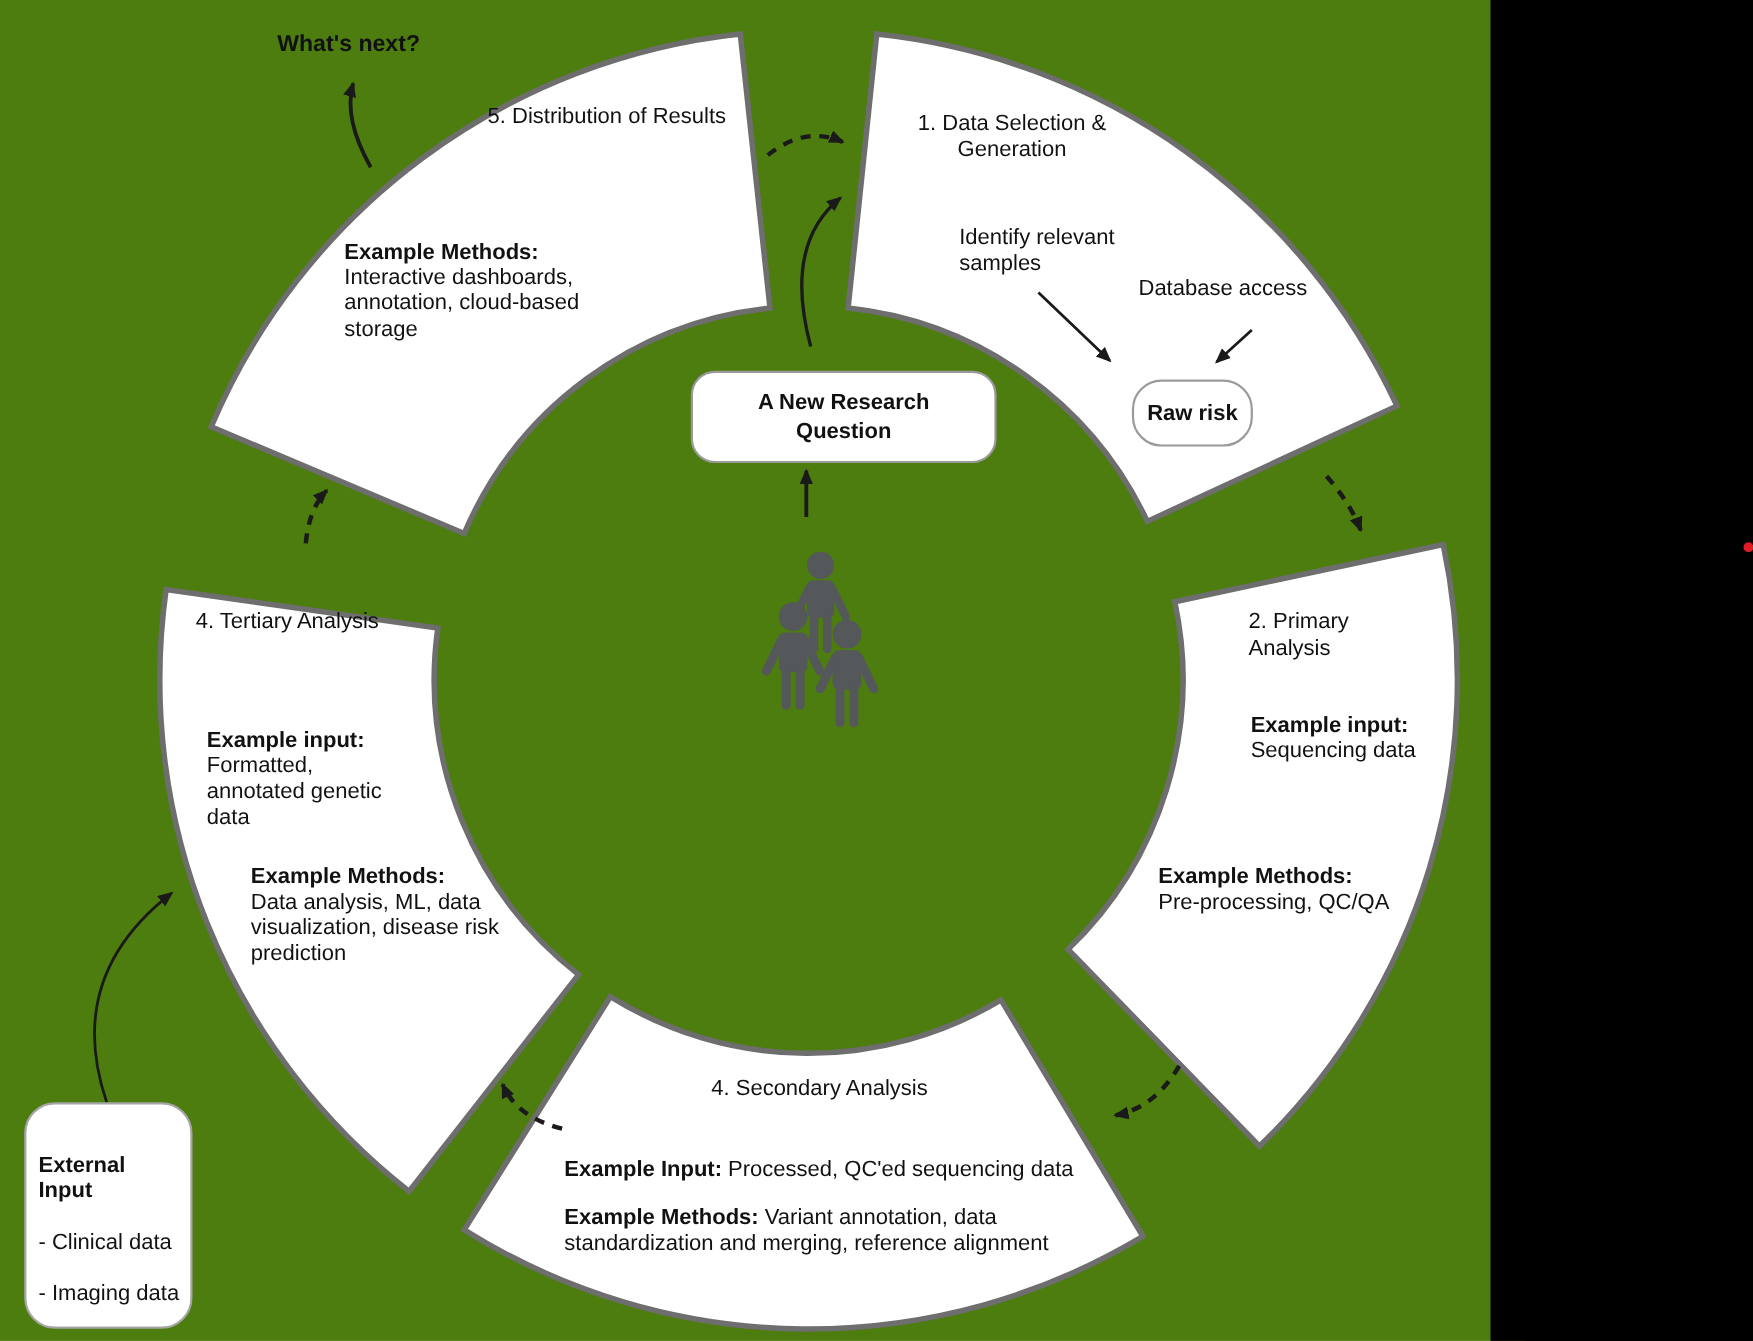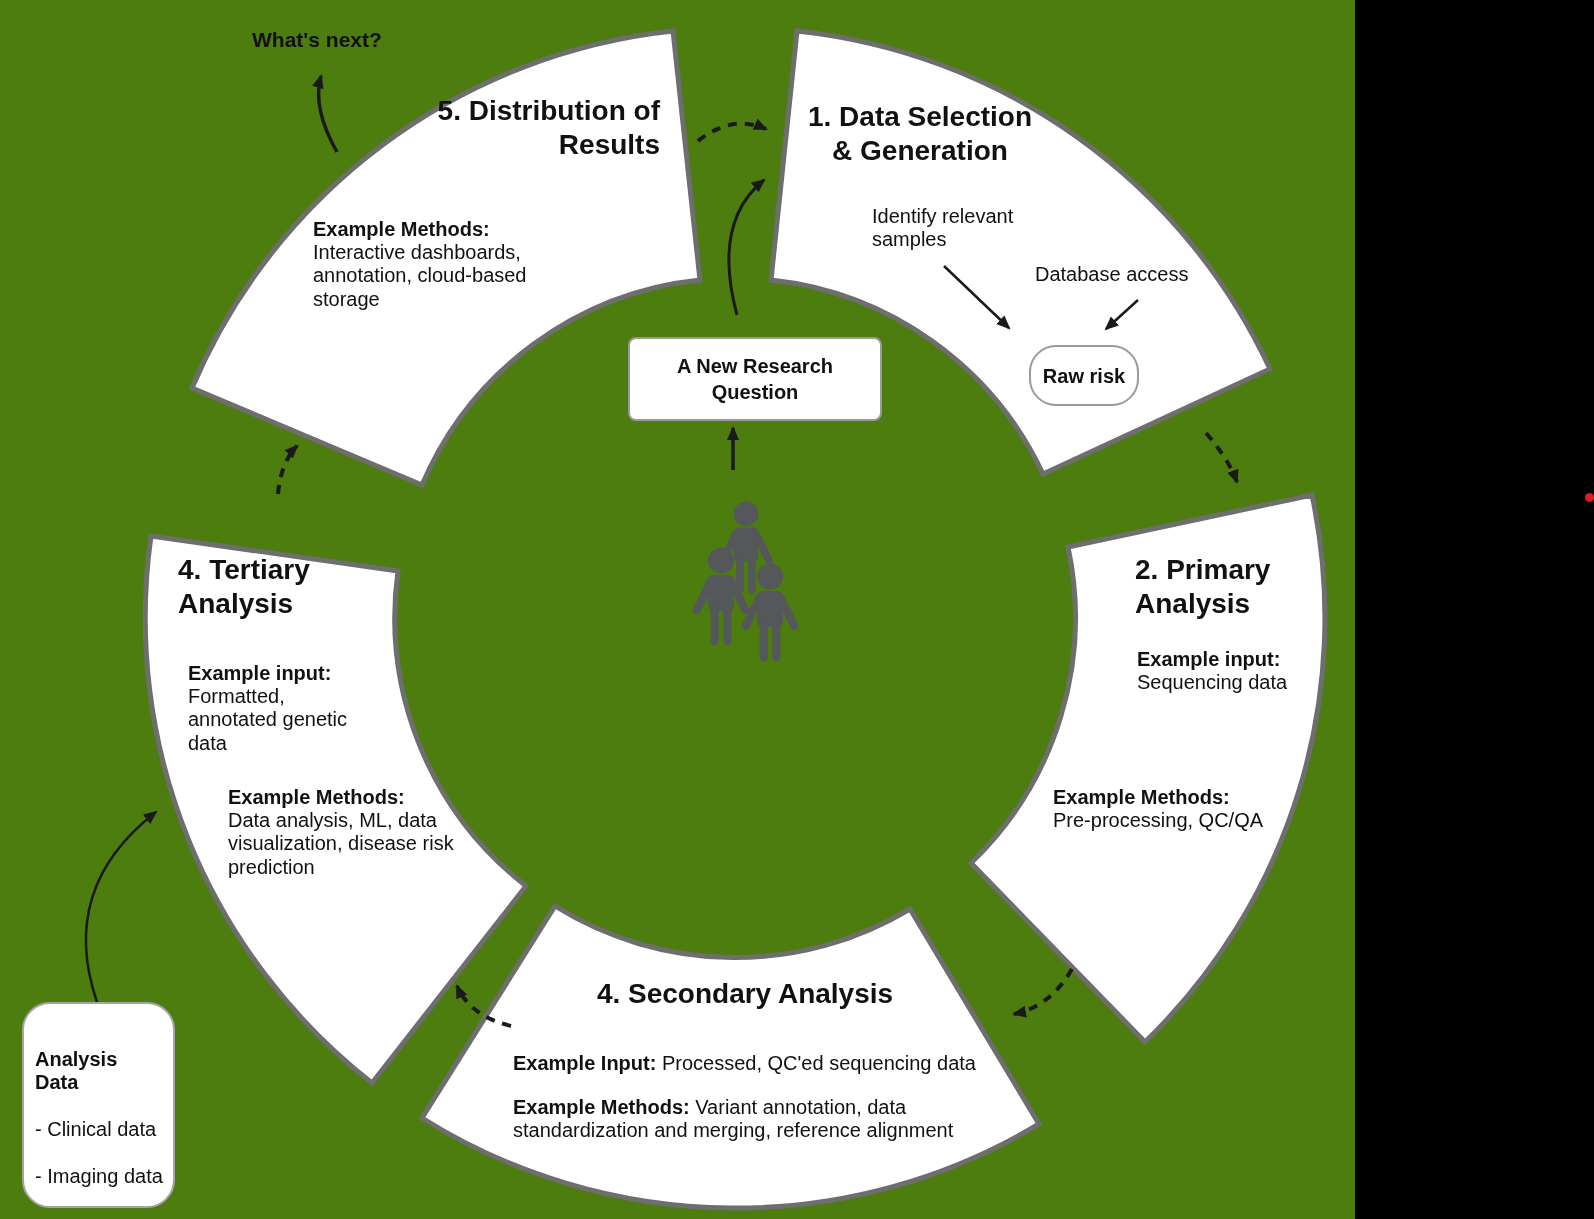--- a/index.html
+++ b/index.html
@@ -2,21 +2,21 @@
 <html><head>
 <meta charset="utf-8">
 <style>
   html,body{margin:0;padding:0;background:#ffffff;}
   #canvas{
     position:relative;width:1594px;height:1219px;overflow:hidden;background:#4d7c0f;
     font-family:"Liberation Sans", sans-serif;color:#111111;
   }
   #diagram-svg{position:absolute;left:0;top:0;}
   .txt{position:absolute;line-height:1.16;font-size:20px;}
-  .title{font-weight:bold;font-size:28px;line-height:1.2;}
+  .title{font-weight:normal;font-size:20px;line-height:1.2;}
   .bold{font-weight:bold;}
   .rbox{
     position:absolute;border:2px solid #9a9a9a;background:#ffffff;
     display:flex;align-items:center;justify-content:center;text-align:center;
     font-weight:bold;font-size:20px;line-height:1.3;
   }
   .panel{position:absolute;top:0;height:1219px;background:#000000;}
   .reddot{position:absolute;width:9px;height:9px;border-radius:50%;}
   .ext-item{margin:0 0 24px 0;}
 </style>
@@ -69,21 +69,21 @@
   <div class="txt bold" style="left:252px;top:28px;font-size:21px;">What's next?</div>
 
   <div class="txt title" style="left:425px;top:94px;width:235px;text-align:right;">5. Distribution of Results</div>
   <div class="txt" style="left:313px;top:218px;width:228px;">
     <div class="bold">Example Methods:</div>
     <div>Interactive dashboards, annotation, cloud-based storage</div>
   </div>
 
   <div class="txt title" style="left:795px;top:100px;width:250px;text-align:center;">1. Data Selection &amp; Generation</div>
   <div class="txt" style="left:872px;top:205px;width:155px;">Identify relevant samples</div>
-  <div class="txt" style="left:1035px;top:251px;width:170px;margin-top:12px;">Database access</div>
+  <div class="txt" style="left:1035px;top:251px;width:170px;">Database access</div>
   <div class="rbox" style="left:1029px;top:345px;width:106px;height:57px;border-radius:27px;">Raw risk</div>
 
   <div class="txt title" style="left:1135px;top:553px;width:170px;text-align:left;">2. Primary Analysis</div>
   <div class="txt" style="left:1137px;top:648px;width:170px;">
     <div class="bold">Example input:</div>
     <div>Sequencing data</div>
   </div>
   <div class="txt" style="left:1053px;top:786px;width:215px;">
     <div class="bold">Example Methods:</div>
     <div>Pre-processing, QC/QA</div>
@@ -102,26 +102,26 @@
   <div class="txt title" style="left:178px;top:553px;width:170px;">4. Tertiary Analysis</div>
   <div class="txt" style="left:188px;top:662px;width:180px;">
     <div class="bold">Example input:</div>
     <div>Formatted, annotated genetic data</div>
   </div>
   <div class="txt" style="left:228px;top:786px;width:242px;">
     <div class="bold">Example Methods:</div>
     <div>Data analysis, ML,  data visualization, disease risk prediction</div>
   </div>
 
-  <div class="rbox" style="left:628px;top:337px;width:222px;height:80px;border-radius:8px;padding:0 14px;">A New Research Question</div>
+  <div class="rbox" style="left:628px;top:337px;width:222px;height:80px;border-radius:22px;padding:0 26px;">A New Research Question</div>
 
   <div style="position:absolute;left:22px;top:1002px;width:153px;height:206px;
               border:2px solid #a5a5a5;border-radius:28px;background:#ffffff;
               box-sizing:border-box;padding:44px 8px 0 11px;font-size:20px;line-height:1.15;">
-    <div class="bold ext-item">Analysis Data</div>
+    <div class="bold ext-item">External Input</div>
     <div class="ext-item">- Clinical data</div>
     <div class="ext-item">- Imaging data</div>
   </div>
 
   <div class="panel" style="left:1355px;width:239px;"></div>
   <div class="reddot" style="left:1585px;top:493px;background:#e01b24;"></div>
 
 </div>
 
 </body></html>

